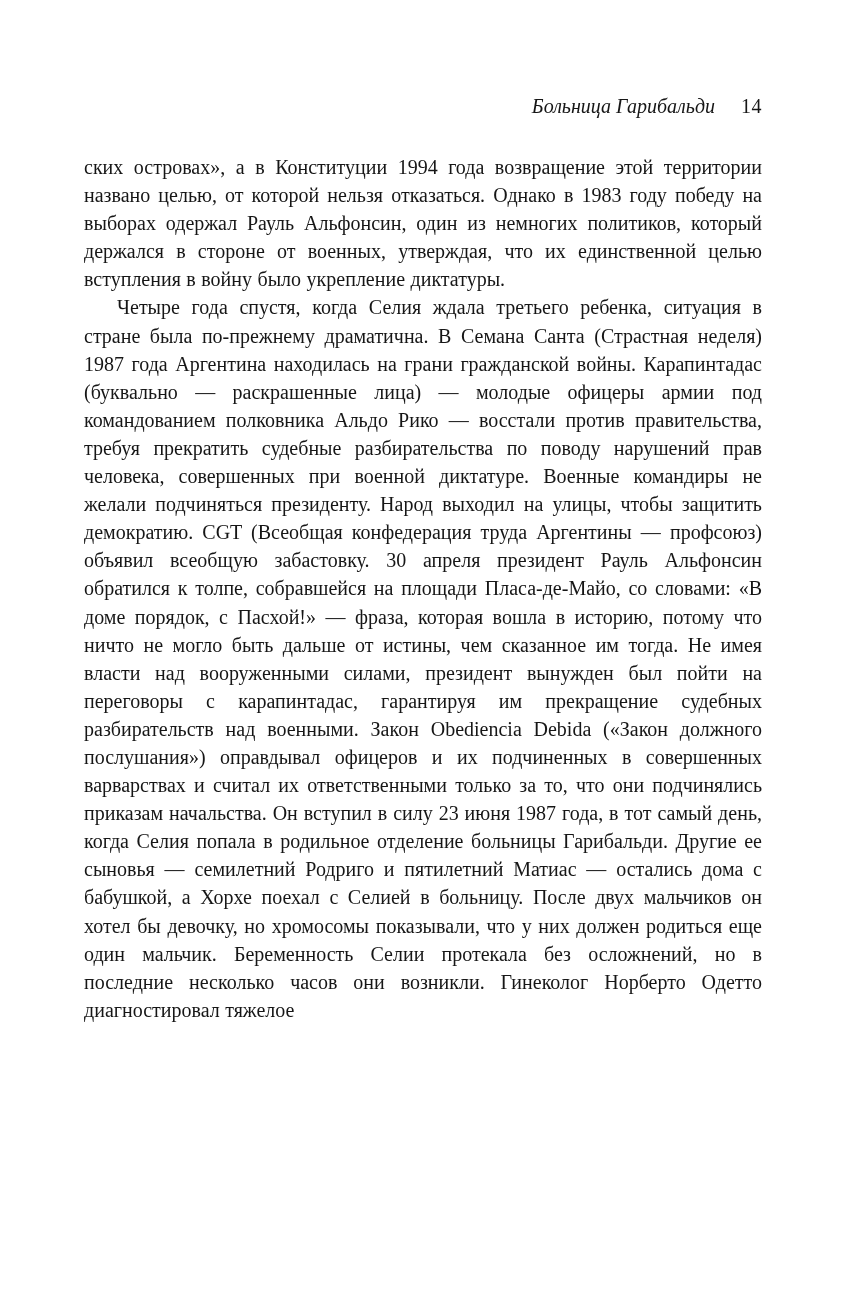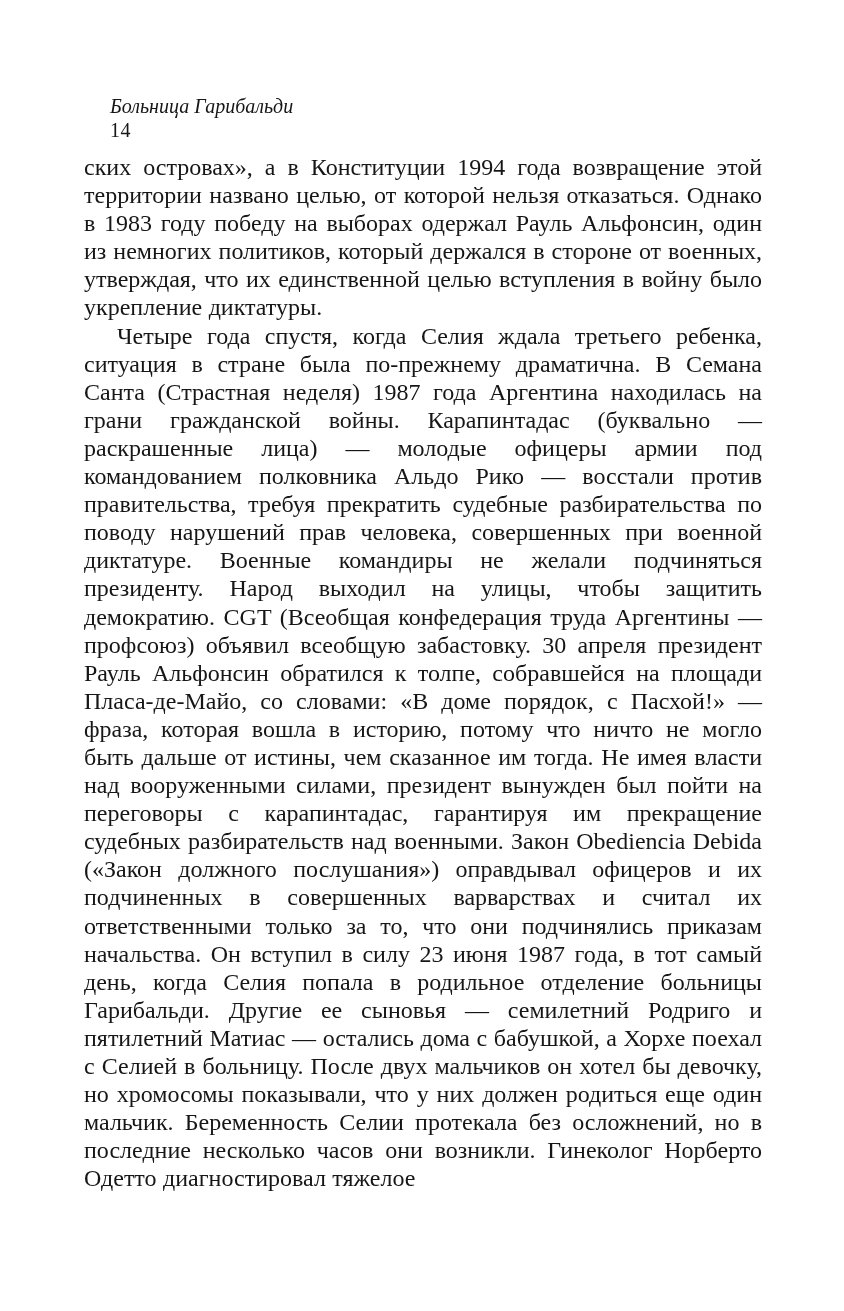--- a/index.html
+++ b/index.html
@@ -21,34 +21,33 @@
     height: 1311px;
     padding: 94px 82px 0 84px;
     background: #ffffff;
   }
   .running-header {
     display: flex;
     justify-content: flex-end;
     align-items: baseline;
     font-size: 20px;
     line-height: 24px;
-    margin-bottom: 11px;
+    margin-bottom: 35px;
     color: #161616;
-    flex-direction: column;
   }
   .running-title {
     font-style: italic;
   }
   .page-number {
     font-style: normal;
     margin-left: 26px;
     letter-spacing: 0.5px;
   }
   .body-text {
-    font-size: 24px;
+    font-size: 20px;
     line-height: 28.1px;
     text-align: justify;
     hyphens: auto;
     -webkit-hyphens: auto;
     word-spacing: 0.5px;
   }
   .body-text p {
     margin: 0;
     padding: 0;
   }

